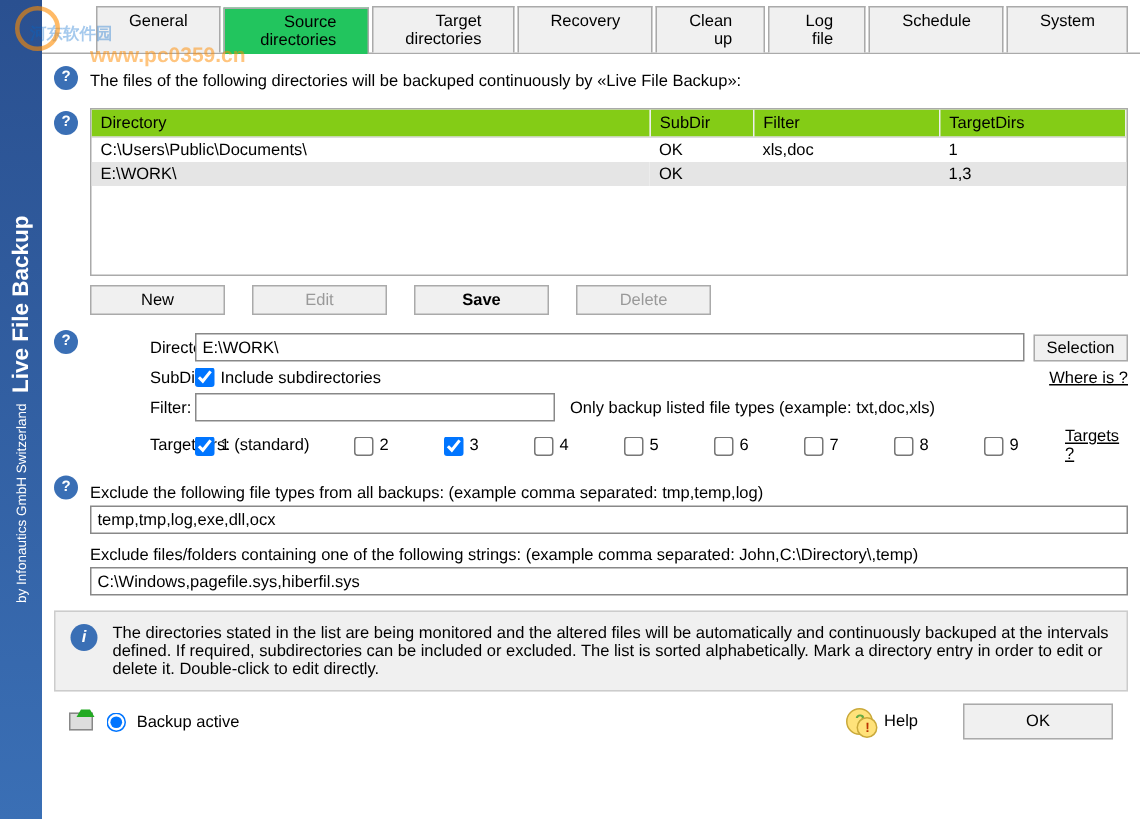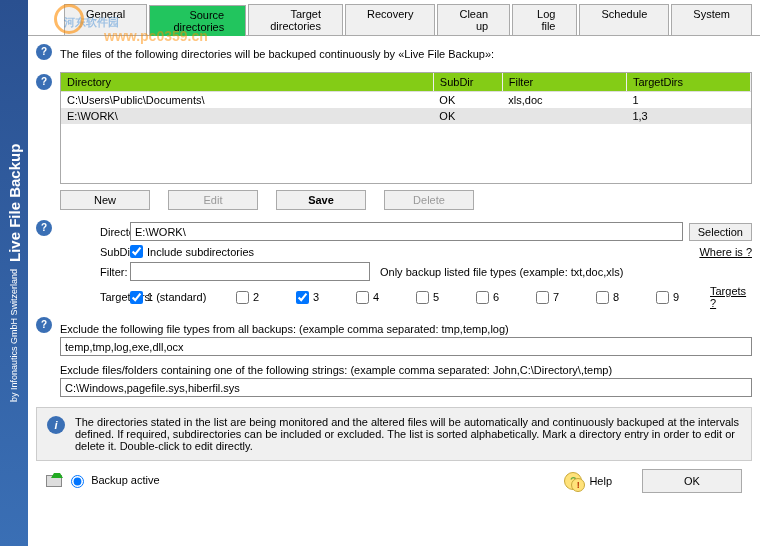--- a/index.html
+++ b/index.html
@@ -1,21 +1,21 @@
 <!DOCTYPE html>
 <html><head>
 <meta charset="utf-8">
 <style>
 * { box-sizing: border-box; font-family: Tahoma, Arial, sans-serif; font-size: 11px; }
 body { margin: 0; background: #fff; width: 760px; height: 546px; display: flex; }
 .left-bar { width: 28px; background: linear-gradient(180deg, #3a6fb5 0%, #2a5090 100%); color: #fff; writing-mode: vertical-rl; transform: rotate(180deg); display: flex; align-items: center; justify-content: center; font-size: 13px; padding: 10px 0; }
 .left-bar b { font-size: 15px; font-weight: bold; }
 .left-bar span { font-size: 9px; }
 .main { flex: 1; display: flex; flex-direction: column; position: relative; }
-.watermark { position: absolute; top: 6px; left: -8px; font-size: 22px; font-weight: bold; color: rgba(0,102,204,0.35); pointer-events: none; z-index: 5; margin-left: 44px; }
+.watermark { position: absolute; top: 6px; left: -8px; font-size: 22px; font-weight: bold; color: rgba(0,102,204,0.35); pointer-events: none; z-index: 5; }
 .watermark .wm2 { color: rgba(255,140,0,0.5); font-size: 14px; display: block; margin-left: 40px; margin-top: -4px; }
 .watermark .blob { position: absolute; left: -10px; top: -2px; width: 30px; height: 30px; border: 3px solid rgba(255,140,0,0.6); border-radius: 50%; }
 .tabs { display: flex; padding: 4px 6px 0 36px; border-bottom: 1px solid #aaa; }
 .tab { padding: 3px 21px; border: 1px solid #aaa; border-bottom: none; margin-right: 2px; background: #f0f0f0; cursor: pointer; text-align: right; }
 .tab.active { background: #22c55e; position: relative; top: 1px; }
 .content { flex: 1; padding: 0 8px; display: flex; flex-direction: column; }
 .row { display: flex; align-items: flex-start; margin-top: 6px; }
 .qicon { width: 16px; height: 16px; border-radius: 50%; background: #3a6fb5; color: #fff; text-align: center; line-height: 16px; font-size: 10px; font-weight: bold; margin-right: 8px; flex-shrink: 0; margin-top: 2px; }
 .iicon { width: 18px; height: 18px; border-radius: 50%; background: #3a6fb5; color: #fff; text-align: center; line-height: 18px; font-size: 11px; font-weight: bold; font-style: italic; margin-right: 10px; flex-shrink: 0; }
 .intro { margin: 6px 0 6px 0; }

